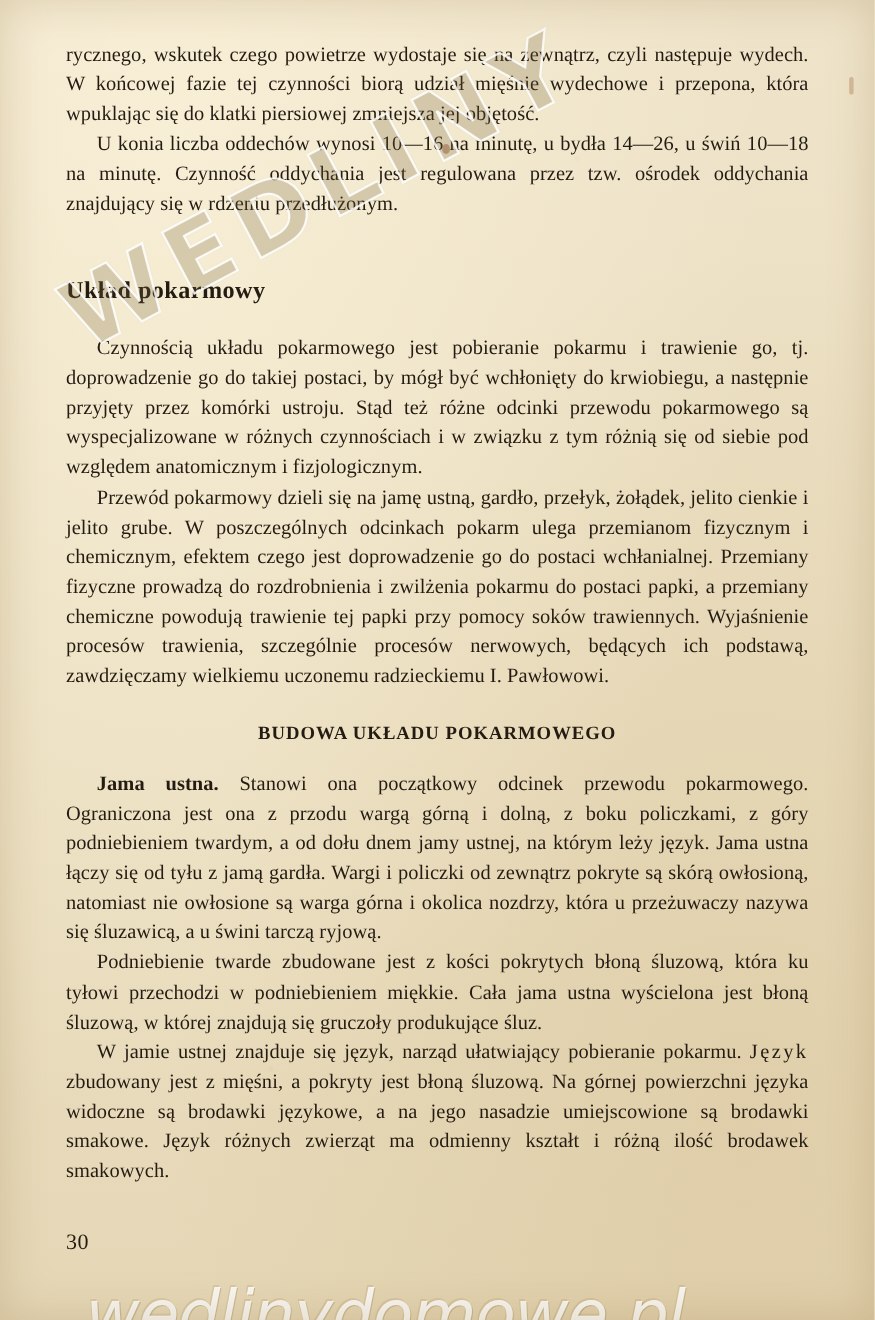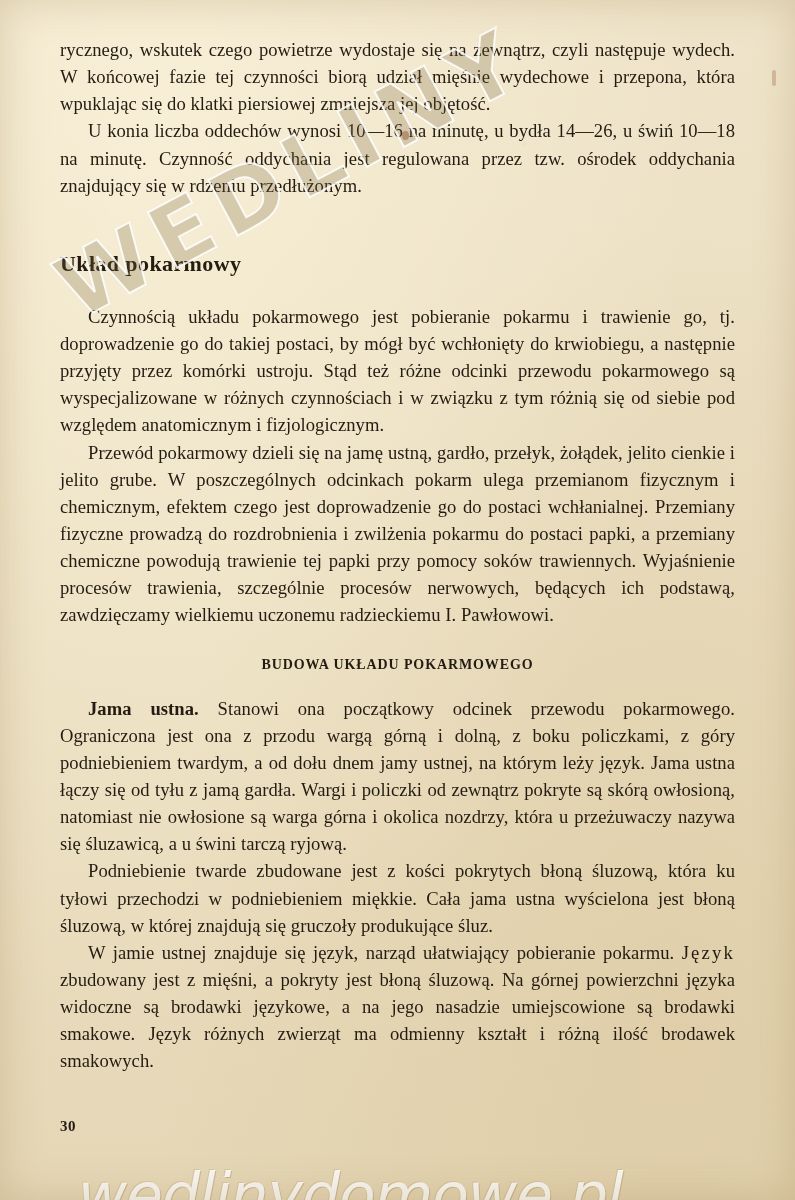--- a/index.html
+++ b/index.html
@@ -61,37 +61,37 @@
   }
   h2.section-title {
     margin: 0;
     font-size: 22px;
     font-weight: bold;
     text-align: left;
     letter-spacing: 0.4px;
   }
   h3.subsection-title {
     margin: 0;
-    font-size: 14px;
+    font-size: 17px;
     font-weight: bold;
     text-align: center;
     letter-spacing: 0.9px;
   }
   .lead {
     font-weight: bold;
   }
   .spaced {
     letter-spacing: 2.2px;
   }
   .page-number {
     position: absolute;
     left: 60px;
     top: 1118px;
-    font-size: 15px;
-    font-weight: bold;
+    font-size: 20px;
+    font-weight: normal;
     letter-spacing: 0.5px;
   }
   
   .wm-diagonal {
     position: absolute;
     left: 40px;
     top: 250px;
     width: 700px;
     transform: rotate(-28deg);
     transform-origin: left top;

